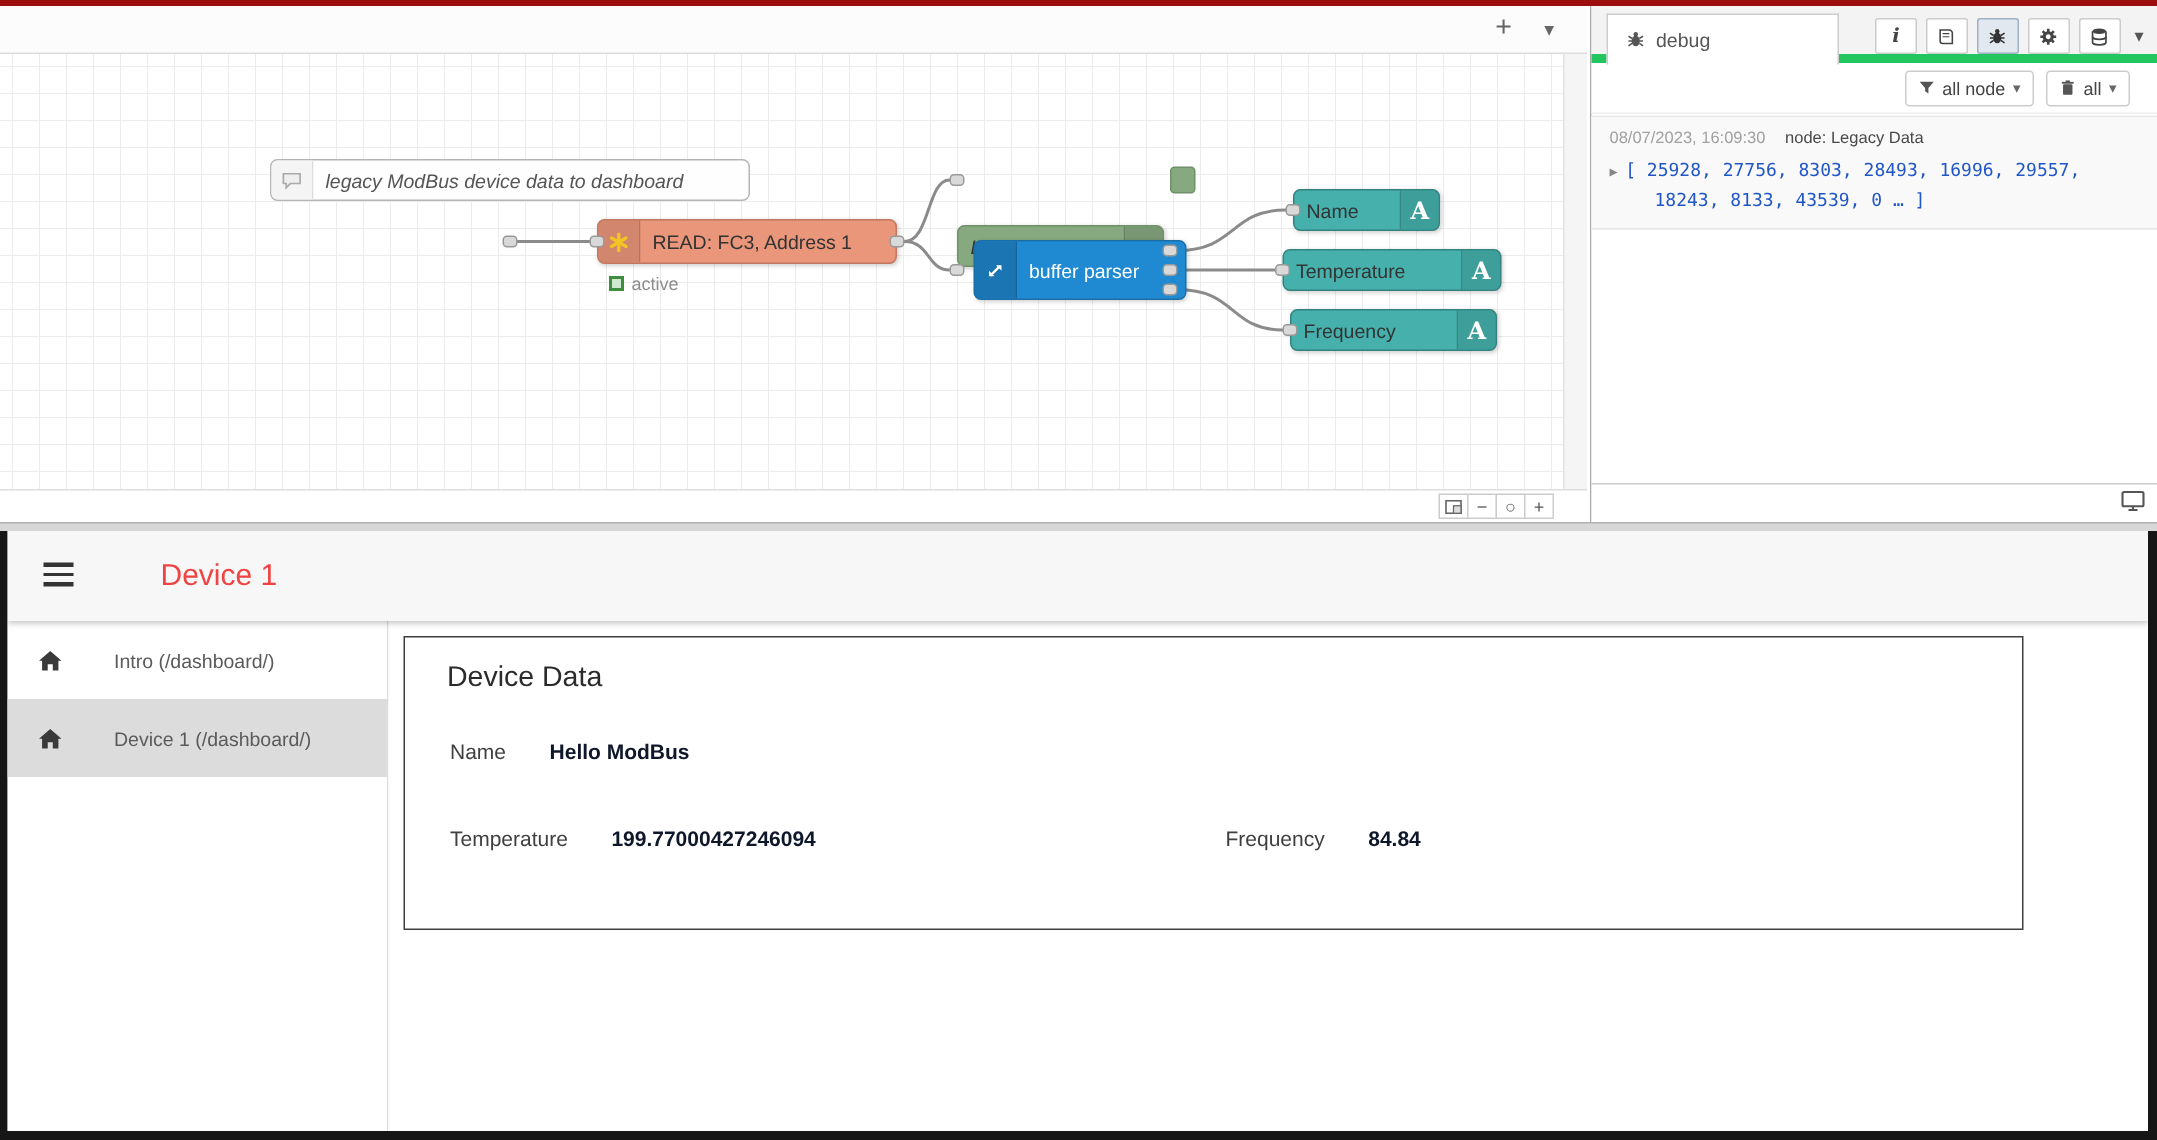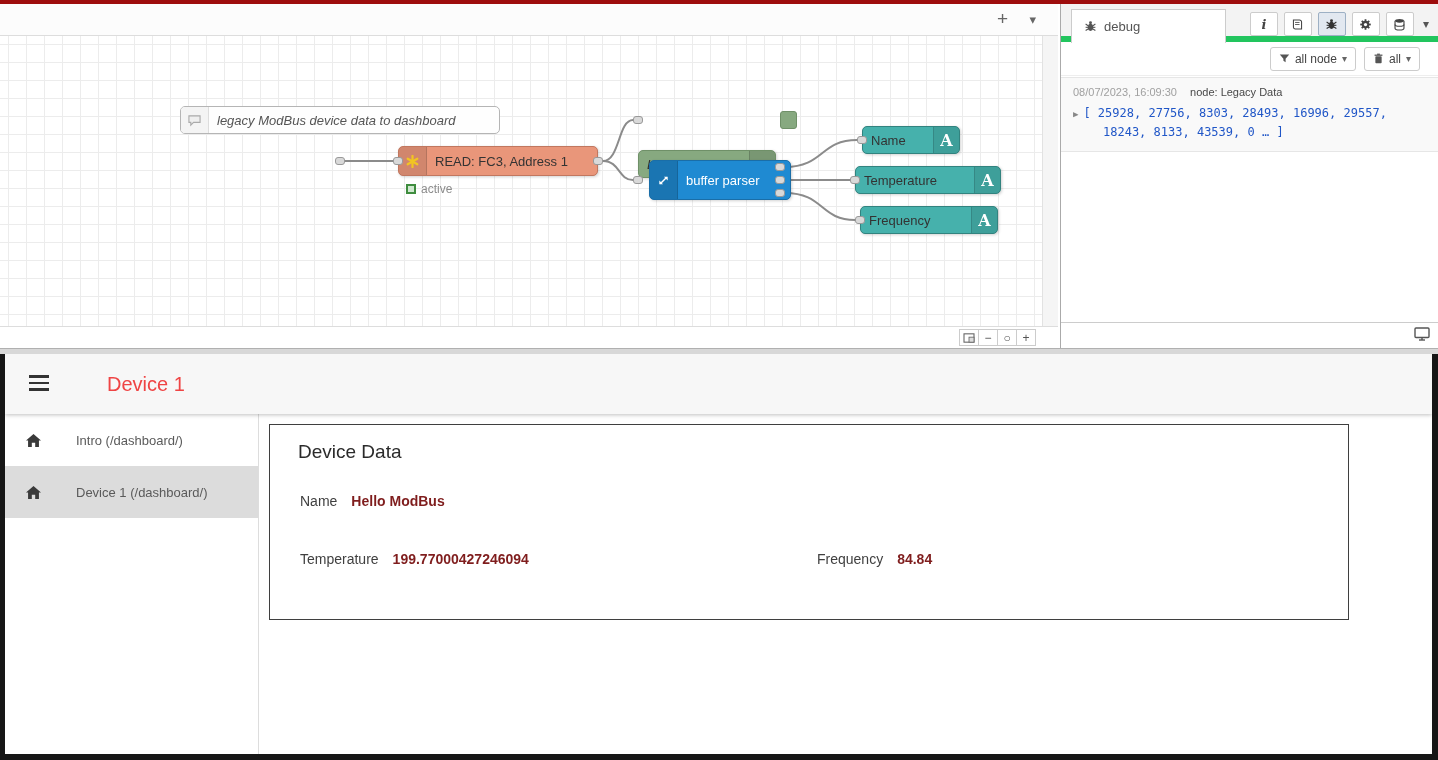--- a/index.html
+++ b/index.html
@@ -114,21 +114,21 @@
   .nav-item.selected { background:#dcdcdc; }
   .nav-label { margin-left:34px; font-size:13px; color:#5a5a5a; }
   .dash-main { flex:1; position:relative; background:#fff; }
   .card { position:absolute; left:10px; top:10px; width:1080px; height:196px; border:1px solid #3f3f3f; background:#fff; }
   .card-title { position:absolute; left:28px; top:16px; font-size:19px; color:#2b2b2b; }
   .field { position:absolute; display:flex; align-items:baseline; font-size:14px; }
   .f-name { left:30px; top:68px; }
   .f-temp { left:30px; top:126px; }
   .f-freq { left:547px; top:126px; }
   .field .flabel { color:#3f3f3f; margin-right:14px; }
-  .field .fvalue { color:#7f1d1d; font-weight:bold; }
+  .field .fvalue { color:#0f172a; font-weight:bold;margin-left:15px; }
 </style>
 </head>
 <body>
 
 <div class="screen">
   <div class="top-red-line"></div>
 
   <div class="editor">
     <div class="canvas">
       <div class="flow-tabbar">

